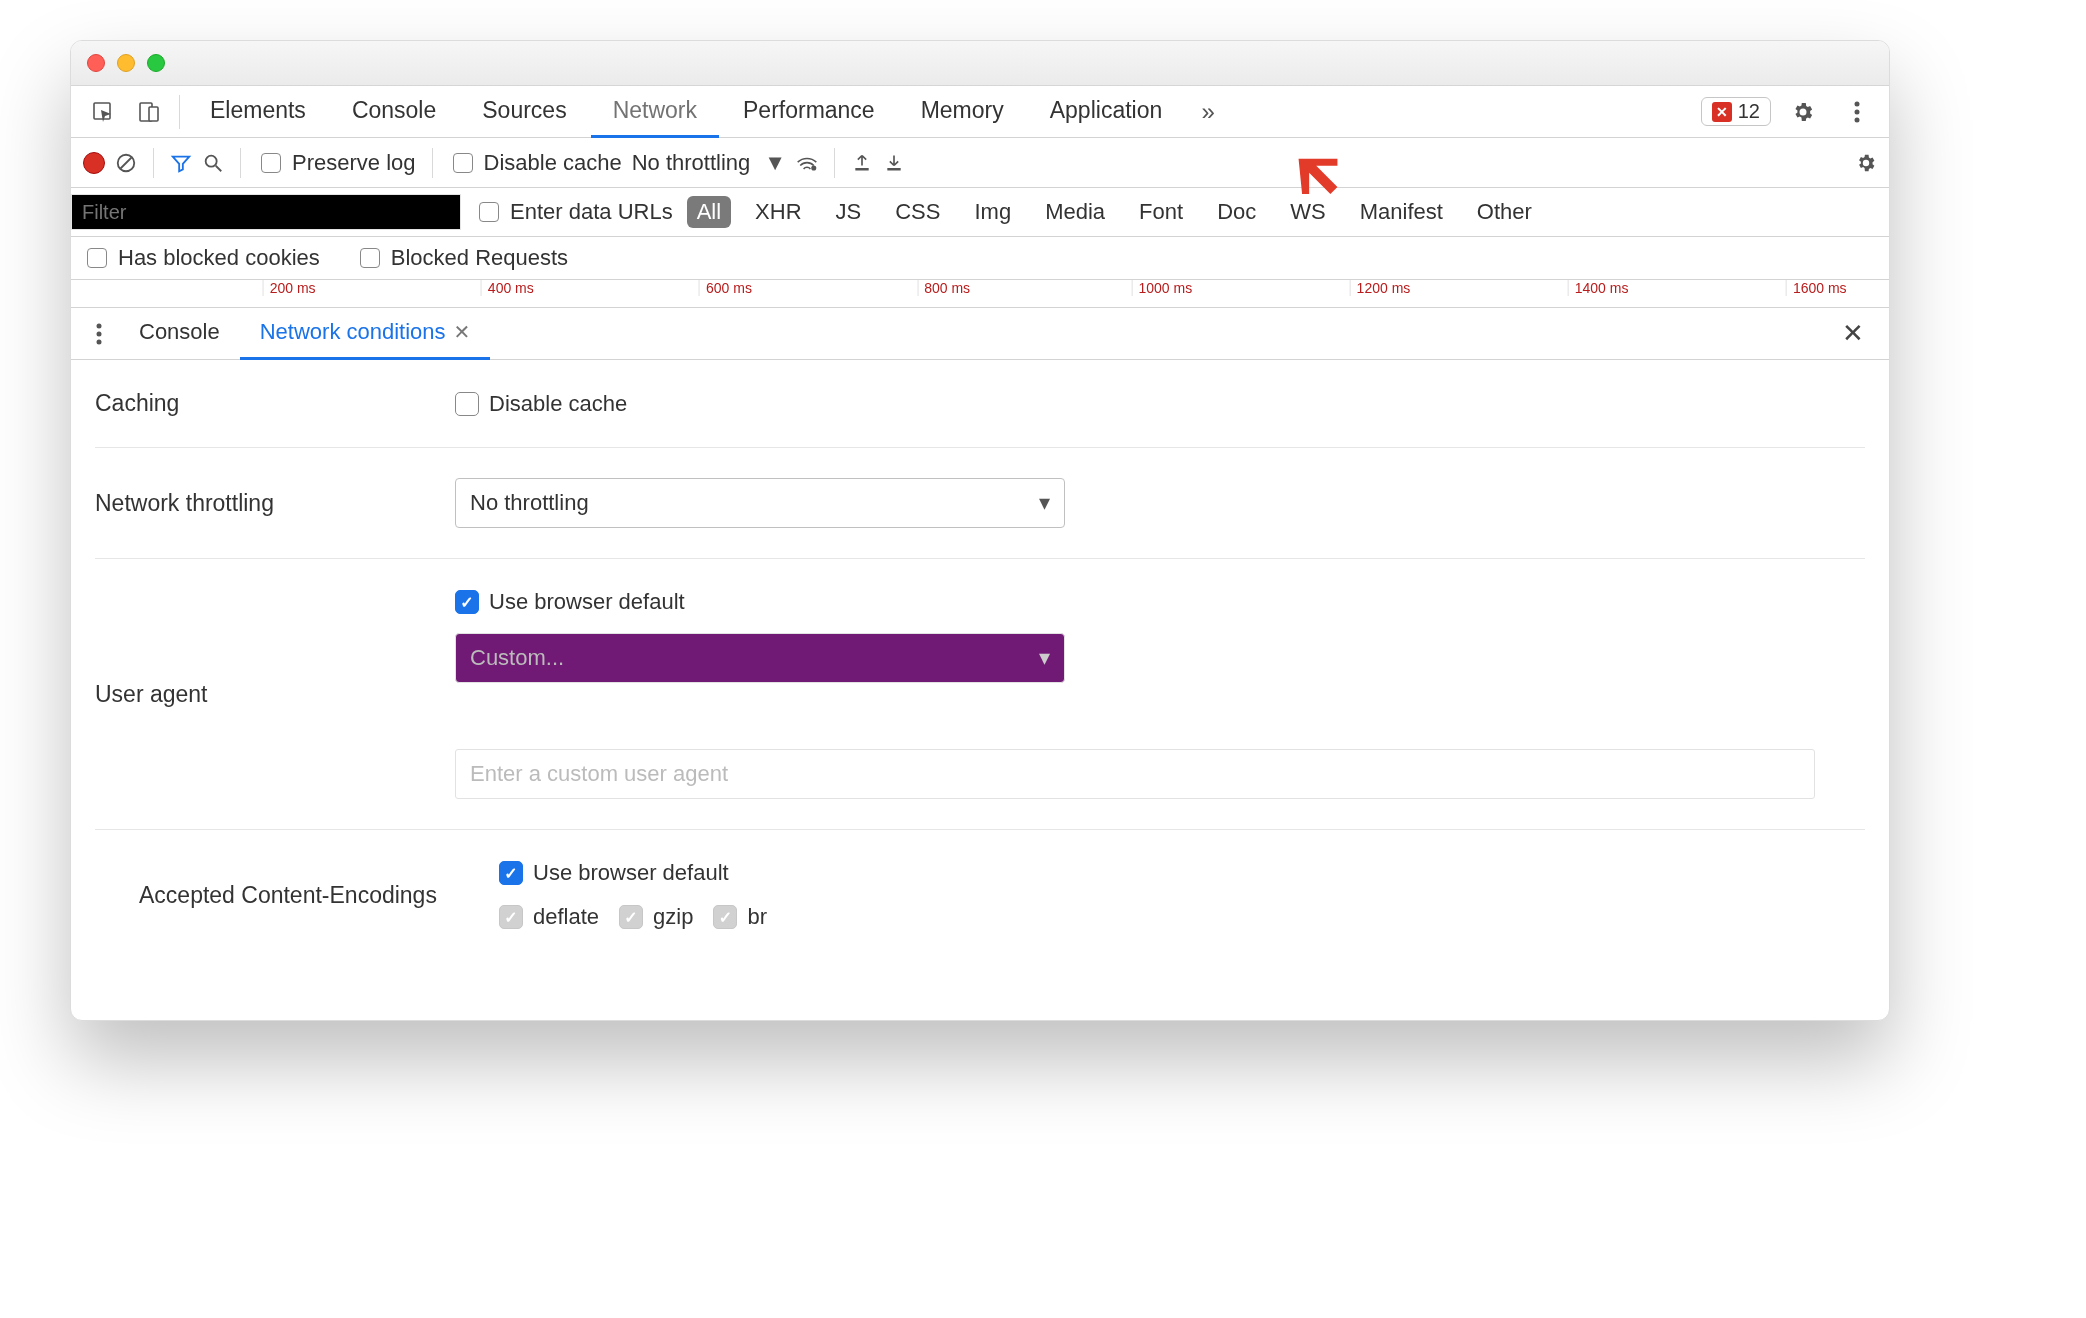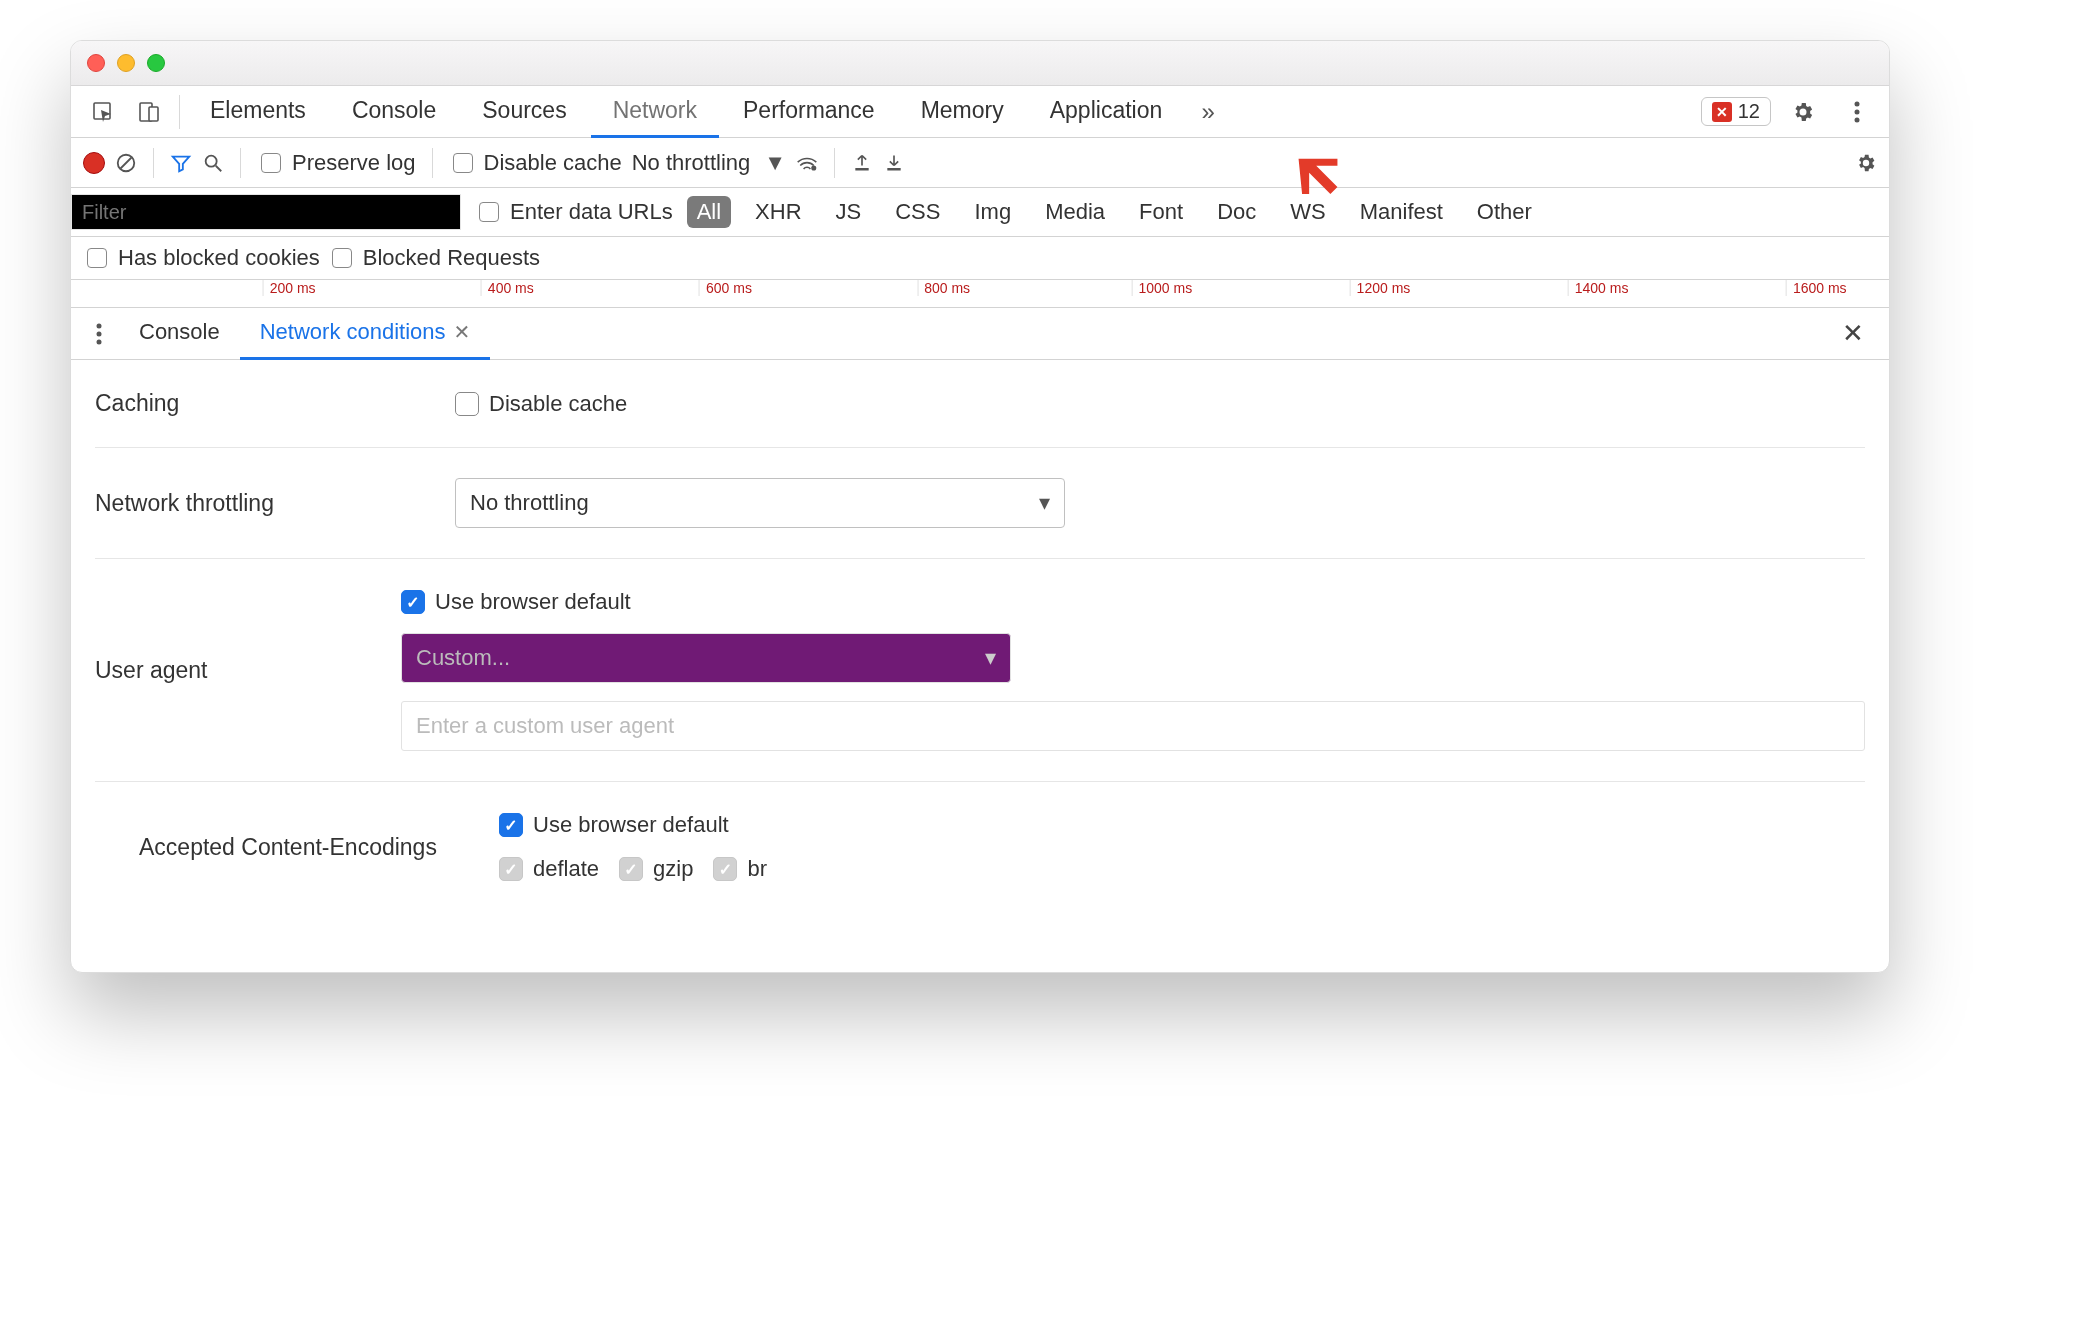--- a/index.html
+++ b/index.html
@@ -96,21 +96,21 @@
   .filter-input {
     width: 390px; height:36px; border:1px solid #e4e4e4;
     background:#000000; padding:0 10px; font-size:20px; color:#888;
   }
   .filter-pill {
     padding: 3px 10px; border-radius:6px;
   }
   .filter-pill.active { background:#7a7a7a; color:#fff; }
   
   .optrow {
-    display:flex; gap:8px; align-items:center; padding:8px 12px;
+    display:flex; gap:36px; align-items:center; padding:8px 12px;
     border-bottom:1px solid #d3d3d3; font-size:22px; color:#333;
   }
   
   .timeline {
     height:28px; border-bottom:1px solid #d3d3d3; position:relative;
     font-size:14px; color:#b91c1c;
   }
   .timeline .tick {
     position:absolute; top:0; transform:translateX(-50%);
     border-left:1px solid #e0e0e0; padding-left:6px; white-space:nowrap;
@@ -144,23 +144,23 @@
     width: 340px; font-size:23px; color:#333;
   }
   .nc-field { flex:1; display:flex; flex-direction:column; gap:18px; }
   .nc-select {
     width: 610px; height:50px; border:1px solid #c0c0c0; border-radius:4px;
     padding:0 14px; font-size:22px; color:#333; background:#fff;
     display:flex; align-items:center; justify-content:space-between;
   }
   .nc-select.disabled { color:#bbb; background:#701a75; border-color:#e2e2e2; }
   .nc-text {
-    width:1464px; height:50px; border:1px solid #e2e2e2; border-radius:3px;
+    width:1360px; height:50px; border:1px solid #e2e2e2; border-radius:3px;
     padding:0 14px; font-size:22px; color:#bbb; background:#fff;
-    display:flex; align-items:center;
+    display:flex; align-items:center;margin-top:48px;
   }
   .chk2 { display:flex; align-items:center; gap:10px; font-size:22px; color:#333; }
   .chkbox { width:24px; height:24px; border-radius:5px; border:1.5px solid #888; display:flex; align-items:center; justify-content:center; }
   .chkbox.checked { background:#1a73e8; border-color:#1a73e8; }
   .chkbox.checked::after { content:"✓"; color:#fff; font-size:16px; font-weight:bold; }
   .chkbox.dis { background:#d1d1d1; border-color:#c7c7c7; }
   .chkbox.dis::after { content:"✓"; color:#fff; font-size:16px; font-weight:bold; }
   .encrow { display:flex; gap:20px; align-items:center; }
   
   .annot-arrow {

